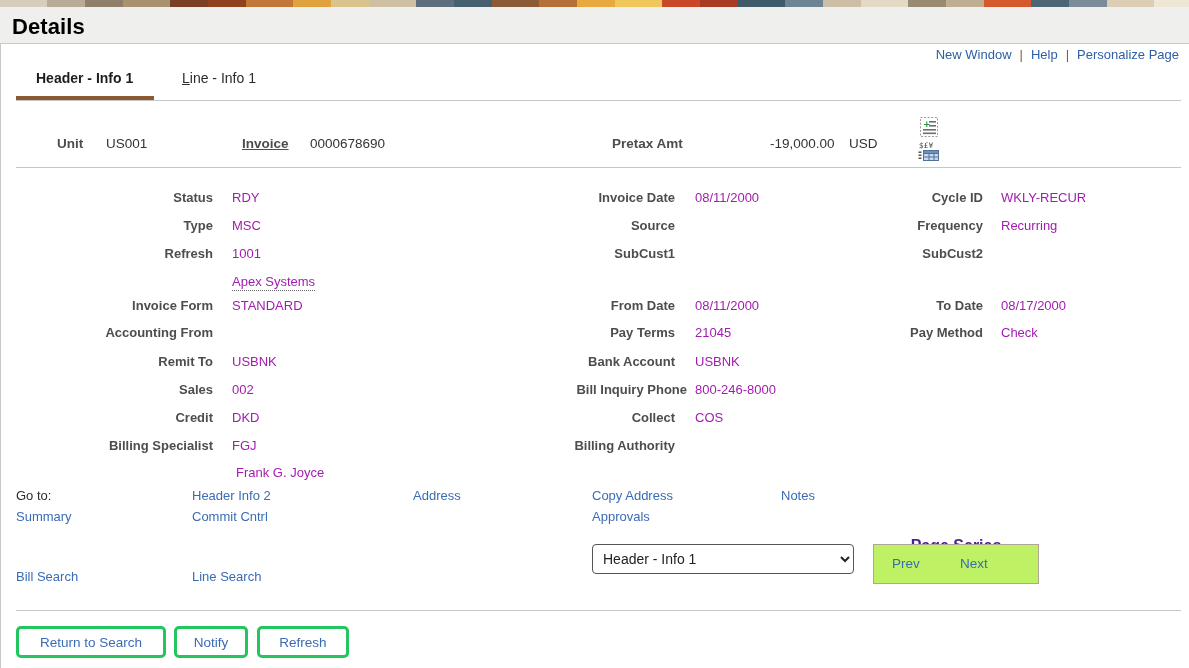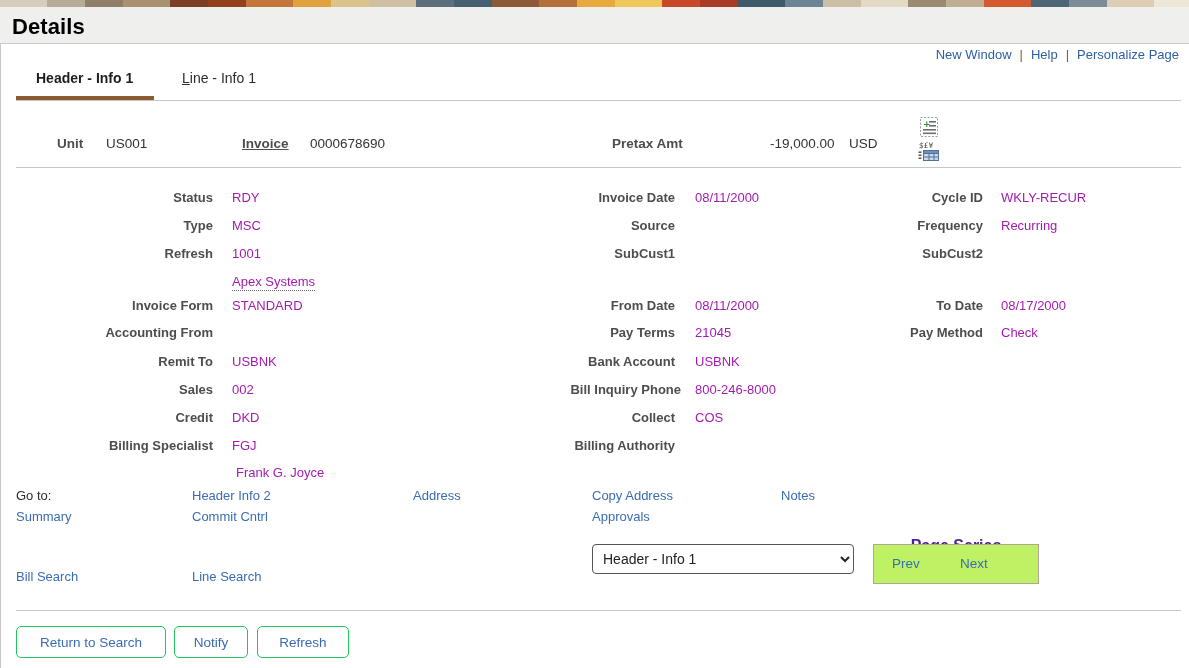--- a/index.html
+++ b/index.html
@@ -230,21 +230,21 @@
     left: 16px;
     width: 1165px;
     height: 1px;
     background: #c6c6c6;
   }
   .btn {
     position: absolute;
     top: 626px;
     height: 32px;
     background: #ffffff;
-    border: 1px solid #22c55e;
+    border: 3px solid #22c55e;
     border-radius: 5px;
     color: #3a6cb5;
     font-family: "Liberation Sans", sans-serif;
     font-size: 13.5px;
     cursor: pointer;
     padding: 0 10px;
     box-sizing: border-box;
   }
   #btn-return { left: 16px; width: 150px; }
   #btn-notify { left: 174px; width: 74px; }
@@ -368,21 +368,21 @@
     <div class="fld-label" style="top: 190px; left: 0px; width: 675px;">Invoice Date</div>
     <div class="fld-value" style="top: 190px; left: 695px;">08/11/2000</div>
     <div class="fld-label" style="top: 218px; left: 0px; width: 675px;">Source</div>
     <div class="fld-label" style="top: 246px; left: 0px; width: 675px;">SubCust1</div>
     <div class="fld-label" style="top: 298px; left: 0px; width: 675px;">From Date</div>
     <div class="fld-value" style="top: 298px; left: 695px;">08/11/2000</div>
     <div class="fld-label" style="top: 325px; left: 0px; width: 675px;">Pay Terms</div>
     <div class="fld-value" style="top: 325px; left: 695px;">21045</div>
     <div class="fld-label" style="top: 354px; left: 0px; width: 675px;">Bank Account</div>
     <div class="fld-value" style="top: 354px; left: 695px;">USBNK</div>
-    <div class="fld-label" style="top: 382px; left: 6px; width: 675px;">Bill Inquiry Phone</div>
+    <div class="fld-label" style="top: 382px; left: 12px; width: 675px;">Bill Inquiry Phone</div>
     <div class="fld-value" style="top: 382px; left: 695px;">800-246-8000</div>
     <div class="fld-label" style="top: 410px; left: 0px; width: 675px;">Collect</div>
     <div class="fld-value" style="top: 410px; left: 695px;">COS</div>
     <div class="fld-label" style="top: 438px; left: 0px; width: 675px;">Billing Authority</div>
     <div class="fld-label" style="top: 190px; left: 0px; width: 983px;">Cycle ID</div>
     <div class="fld-value" style="top: 190px; left: 1001px;">WKLY-RECUR</div>
     <div class="fld-label" style="top: 218px; left: 0px; width: 983px;">Frequency</div>
     <div class="fld-value" style="top: 218px; left: 1001px;">Recurring</div>
     <div class="fld-label" style="top: 246px; left: 0px; width: 983px;">SubCust2</div>
     <div class="fld-label" style="top: 298px; left: 0px; width: 983px;">To Date</div>

